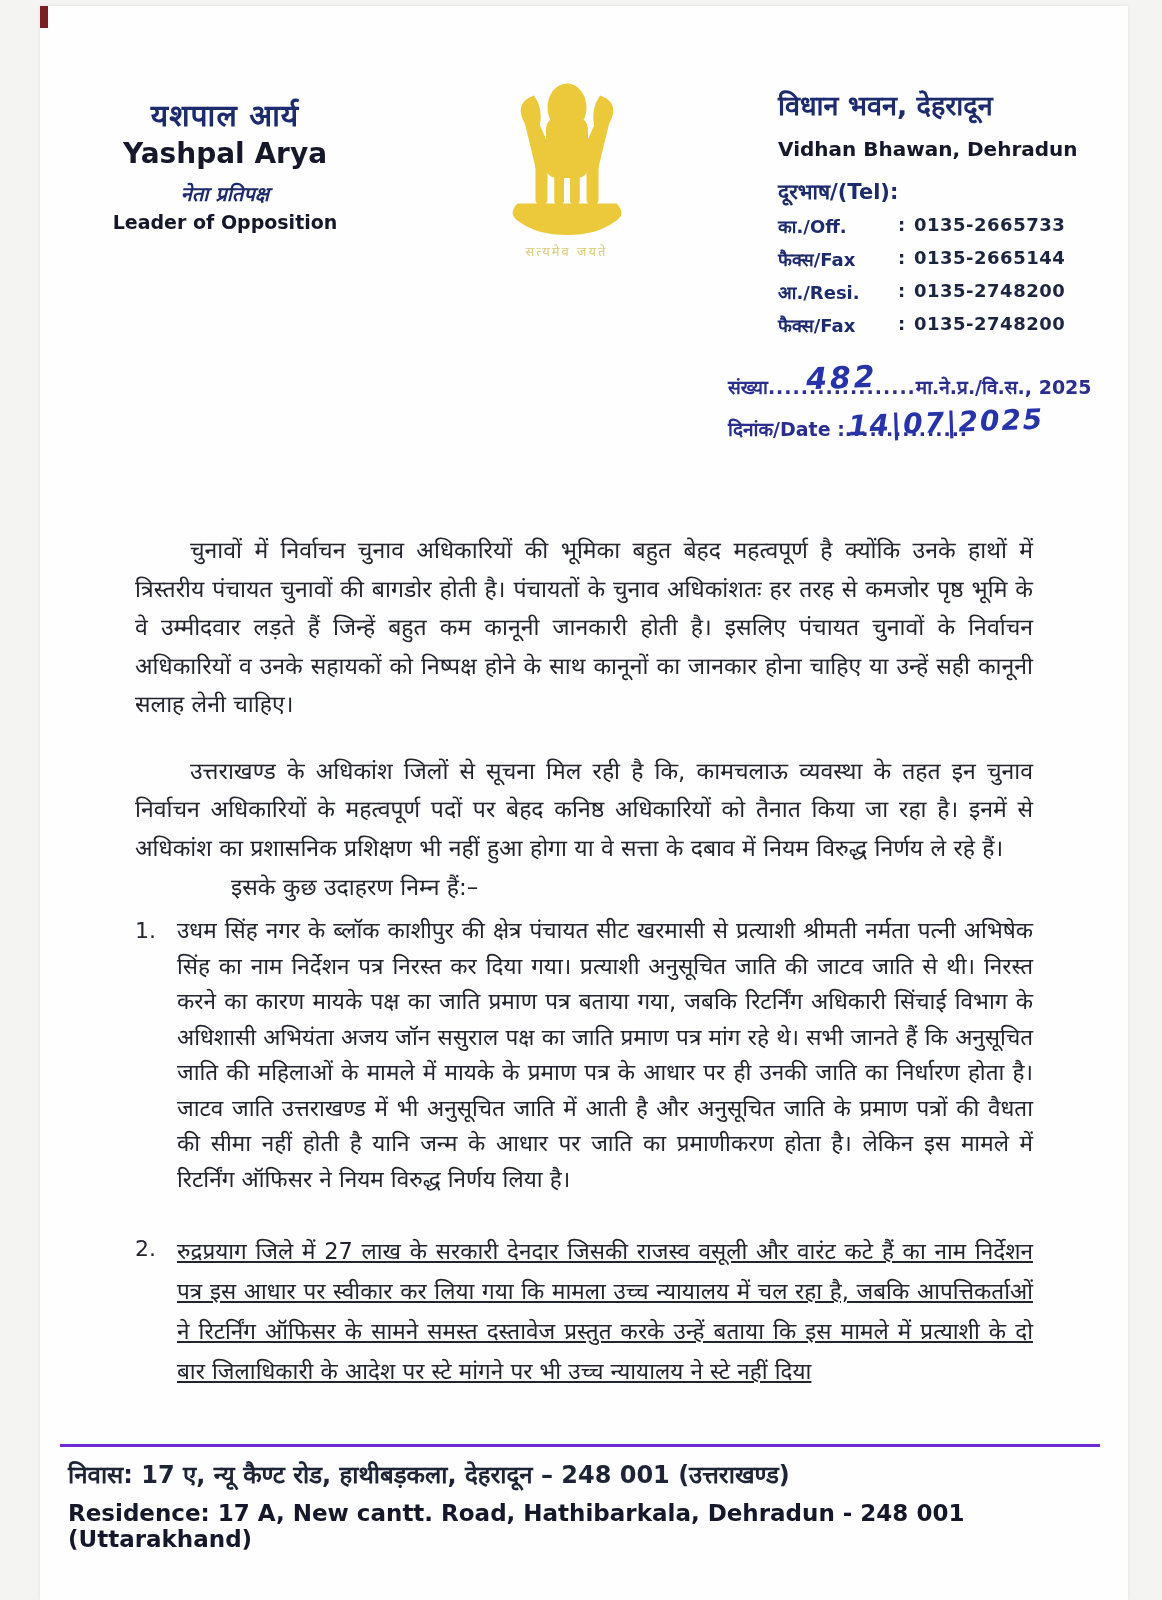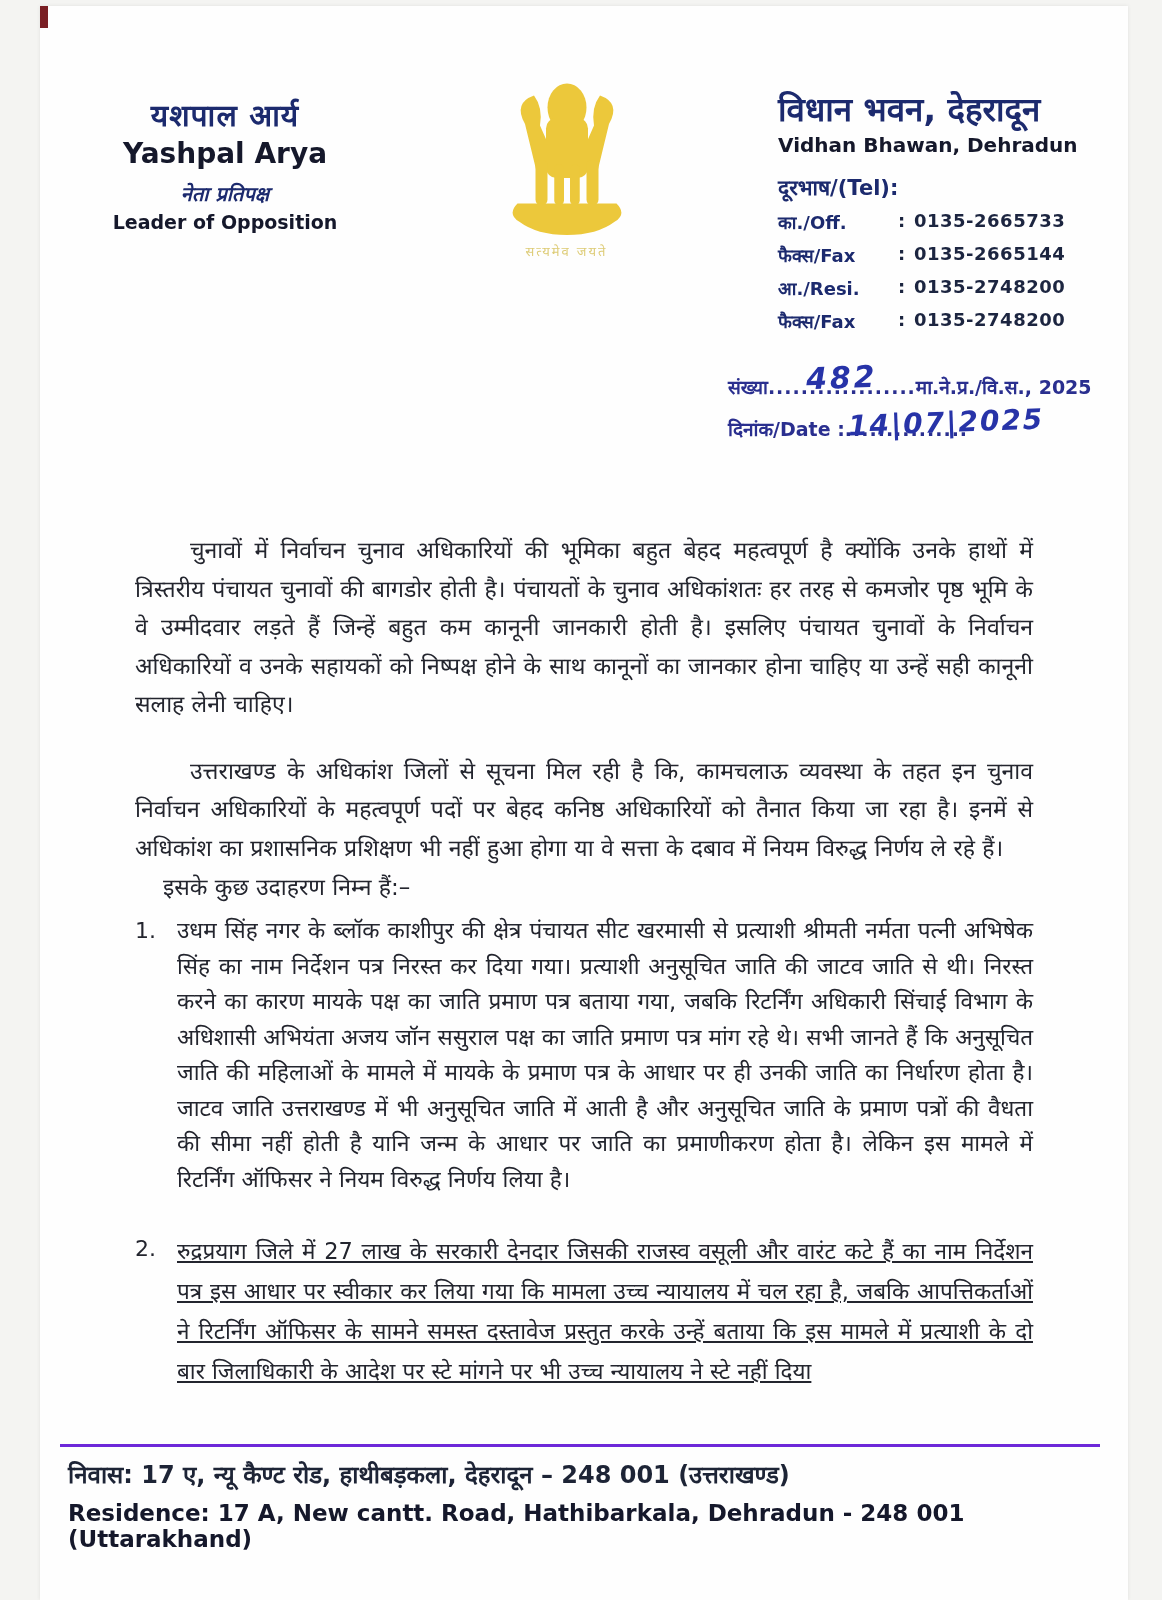--- a/index.html
+++ b/index.html
@@ -25,22 +25,22 @@
   .lh-left{margin-top:18px;text-align:center;width:260px;}
   .lh-left .hi-name{font-size:30px;font-weight:bold;color:#1c2a6e;letter-spacing:1px;}
   .lh-left .en-name{font-size:28px;font-weight:bold;color:#15182b;margin-top:2px;}
   .lh-left .hi-title{font-size:20px;font-weight:bold;color:#1c2a6e;margin-top:10px;font-style:italic;}
   .lh-left .en-title{font-size:19px;font-weight:bold;color:#15182b;margin-top:4px;}
 
   .lh-emblem{width:190px;text-align:center;margin-top:0;}
   .lh-emblem .motto{font-size:13px;color:#d8c35e;opacity:.85;margin-top:-6px;letter-spacing:2px;}
 
   .lh-right{width:305px;margin-top:10px;}
-  .lh-right .hi-addr{font-size:33px;font-weight:bold;color:#1c2a6e;}
-  .lh-right .en-addr{font-size:20px;font-weight:bold;color:#15182b;margin-top:2px;}
+  .lh-right .hi-addr{font-size:27px;font-weight:bold;color:#1c2a6e;}
+  .lh-right .en-addr{font-size:20px;font-weight:bold;color:#15182b;margin-top:14px;}
   .lh-right .tel-label{font-size:21px;font-weight:bold;color:#1c2a6e;margin-top:16px;}
   .contact-row{display:flex;font-size:18px;font-weight:bold;color:#1c2540;margin-top:9px;}
   .contact-row .c-label{width:120px;color:#1c2a6e;}
   .contact-row .c-colon{width:16px;}
   .contact-row .c-value{letter-spacing:.5px;}
 
   
   .refblock{position:absolute;right:50px;top:368px;width:350px;color:#2a2f8f;}
   .ref-line{position:relative;font-size:19px;font-weight:bold;white-space:nowrap;}
   .dots{letter-spacing:1px;}
@@ -52,21 +52,21 @@
   .hand-date{position:absolute;left:120px;top:-10px;font-size:28px;letter-spacing:2px;}
   .ref-line.second{margin-top:16px;}
   .sal-wrap{position:absolute;left:100px;top:432px;font-size:24px;line-height:34px;color:#23252e;}
 
   .letter-body{position:absolute;left:95px;right:95px;top:525px;}
   .para{
     font-size:23px;line-height:38.5px;text-align:justify;
     color:#23252e;text-indent:55px;
   }
   .para+.para{margin-top:28px;}
-  .examples-intro{font-size:23px;line-height:36px;margin:2px 0 4px 28px;color:#23252e;}
+  .examples-intro{font-size:23px;line-height:36px;margin:2px 0 4px 96px;color:#23252e;}
 
   .num-item{display:flex;margin-top:8px;}
   .num-item .n{width:42px;font-size:22px;line-height:35.5px;color:#23252e;flex:0 0 auto;}
   .num-item .t{
     flex:1;font-size:22.5px;line-height:35.5px;text-align:justify;color:#23252e;
   }
   .num-item.second{margin-top:34px;}
   .num-item.second .t{line-height:40px;text-decoration:underline;}
 
   

